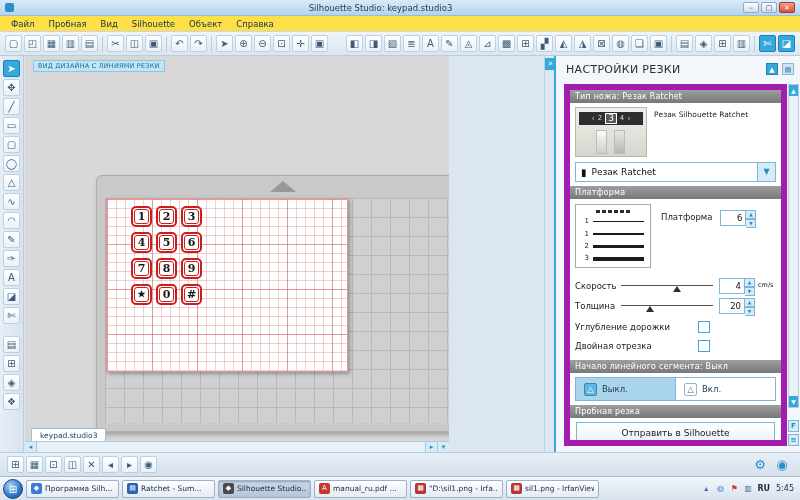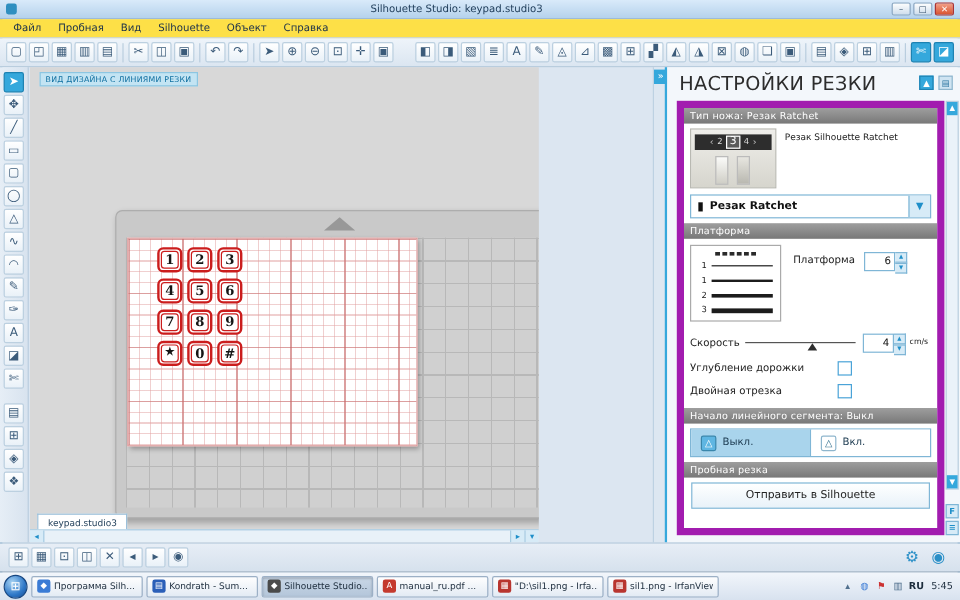--- a/index.html
+++ b/index.html
@@ -40,40 +40,40 @@
 .tab{position:absolute;left:6px;bottom:11px;height:13px;background:#fff;border:1px solid #9cc0da;border-bottom:none;display:flex;align-items:center;padding:0 8px;font-size:7.5px;color:#25425c;z-index:4}
 .hscroll{position:absolute;left:0;right:0;bottom:0;height:11px;background:#e8f1f8;border-top:1px solid #a7cbe2;display:flex;z-index:3}
 .sbtn{width:12px;height:10px;background:#d7ebf7;border-right:1px solid #a7cbe2;color:#1f8fc9;font-size:7px;line-height:10px;text-align:center;flex:0 0 auto}
 .sbtn.endb{border-right:none;border-left:1px solid #a7cbe2}
 .strack{flex:1}
 .divider{position:absolute;right:244px;width:12px;top:0;bottom:0;background:#dde7f1;border-left:1px solid #bdd1e2;border-right:2px solid #35a8dc}
 .collapse{position:absolute;top:2px;left:0;width:11px;height:12px;background:#35a8dc;color:#fff;font-size:8px;line-height:12px;text-align:center}
 
 .panel{position:absolute;right:0;width:244px;top:0;bottom:0;background:#f3f7fb}
 .ptitle-row{position:absolute;top:4px;left:10px;right:6px;height:18px;display:flex;align-items:center}
-.ptitle{font-size:16px;color:#2c2c2c;letter-spacing:.3px}
+.ptitle{font-size:11px;color:#2c2c2c;letter-spacing:.3px}
 .ptb{margin-left:auto;display:flex;gap:4px}
 .ptbtn{width:12px;height:12px;background:#35a8dc;color:#fff;font-size:7px;line-height:12px;text-align:center;border:1px solid #1d82b2}
 .ptbtn.alt{background:#cfe4f2;color:#2a74a0;border-color:#8fb6cd}
 .pcontent{position:absolute;left:8px;right:13px;top:28px;bottom:6px;background:#fff;border:6px solid #a21caf;overflow:hidden}
 .phdr{height:13px;background:linear-gradient(#9e9e9e,#787878);color:#fff;font-size:8px;line-height:13px;padding-left:5px;letter-spacing:.2px}
 .phdr.mt{margin-top:8px}
 .phdr.mt2{margin-top:2px}
 .bladerow{display:flex;padding:4px 5px 3px}
 .bladeimg{position:relative;width:72px;height:50px;background:linear-gradient(#efeeea,#d6d5cd);border:1px solid #b9b9b2;overflow:hidden}
 .bstrip{position:absolute;left:3px;right:3px;top:4px;height:13px;background:#2d2d2d;display:flex;align-items:center;justify-content:center;gap:3px}
 .bnum{color:#ddd;font-size:7px;line-height:1}
 .bnum.bsel{background:#5a5a5a;border:1px solid #fff;font-size:9px;padding:0 2px;color:#fff}
 .barrow{color:#bbb;font-size:8px;line-height:1}
 .bshape{position:absolute;top:22px;width:11px;height:24px;background:linear-gradient(#fbfbf9,#cfcec6);border:1px solid #bbb}
 .b1{left:20px}.b2{left:38px;background:linear-gradient(#e7e6e0,#b9b8b0)}
 .bcap{flex:1;margin-left:7px;font-size:7.5px;color:#222;line-height:1.35;padding-top:3px}
 .dropdown{margin:2px 5px 4px;height:20px;border:1px solid #7fb6d6;display:flex;align-items:center;background:#fff}
 .dicon{font-size:10px;margin:0 5px;color:#111}
-.dlabel{font-size:9px;font-weight:bold;color:#111}
+.dlabel{font-size:9px;font-weight:normal;color:#111}
 .darrow{margin-left:auto;width:18px;height:18px;background:#d7ebf7;border-left:1px solid #7fb6d6;color:#1f8fc9;font-size:8px;line-height:18px;text-align:center}
 .platrow{display:flex;padding:5px 5px 4px}
 .platgfx{width:76px;height:64px;border:1px solid #aaa;background:#fff;padding:5px 6px;display:flex;flex-direction:column;justify-content:space-between}
 .pdash{display:flex;gap:2px;justify-content:center}
 .pdash i{width:4px;height:3px;background:#2a2a2a;display:block}
 .prow{display:flex;align-items:center;gap:4px}
 .pnum{font-size:7px;color:#222;width:7px;text-align:right;line-height:1}
 .pbar{flex:1;background:#1c1c1c}
 .platright{margin-left:10px;display:flex;align-items:flex-start;gap:8px;padding-top:6px}
 .platlabel{font-size:8.5px;color:#222;padding-top:2px}
@@ -361,20 +361,34 @@
           <span class="spin">
             <span class="spinval">4</span>
             <span class="spinbtns">
               <span>▲</span>
               <span>▼</span>
             </span>
           </span>
           <span class="sunit">cm/s</span>
         </div>
 
+        <div class="sliderrow t2">
+          <span class="slabel">Толщина</span>
+          <span class="slider">
+              <span class="smarker" id="thkm" style="left: 27%;"></span>
+            </span>
+          <span class="spin">
+            <span class="spinval">20</span>
+            <span class="spinbtns">
+              <span>▲</span>
+              <span>▼</span>
+            </span>
+          </span>
+          <span class="sunit"></span>
+        </div>
 
         <div class="chkrow">
           <span class="chklabel">Углубление дорожки</span>
           <span class="chk"></span>
         </div>
         <div class="chkrow">
           <span class="chklabel">Двойная отрезка</span>
           <span class="chk"></span>
         </div>
 
@@ -427,21 +441,21 @@
 
   <div class="taskbar">
     <span class="orb">⊞</span>
     <span class="tbuttons" id="tbuttons">
         <span class="tkb">
           <span class="tbi" style="background: rgb(58, 123, 213);">◆</span>
           <span class="tbl">Программа Silh...</span>
         </span>
         <span class="tkb">
           <span class="tbi" style="background: rgb(43, 95, 184);">▤</span>
-          <span class="tbl">Kondrath - Sum...</span>
+          <span class="tbl">Ratchet - Sum...</span>
         </span>
         <span class="tkb active">
           <span class="tbi" style="background: rgb(74, 74, 74);">◆</span>
           <span class="tbl">Silhouette Studio...</span>
         </span>
         <span class="tkb">
           <span class="tbi" style="background: rgb(196, 58, 46);">A</span>
           <span class="tbl">manual_ru.pdf ...</span>
         </span>
         <span class="tkb">

